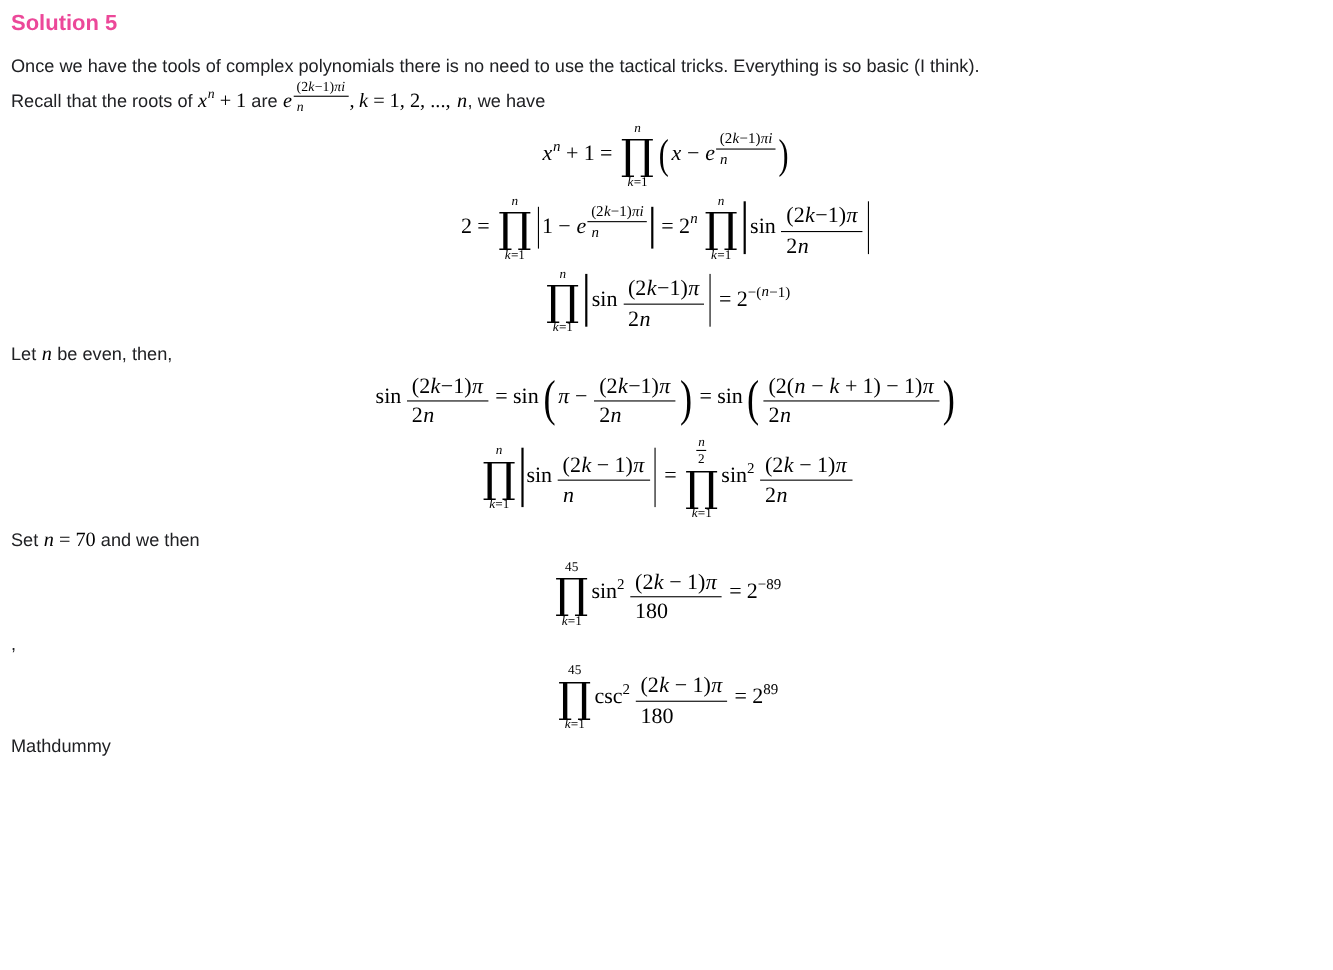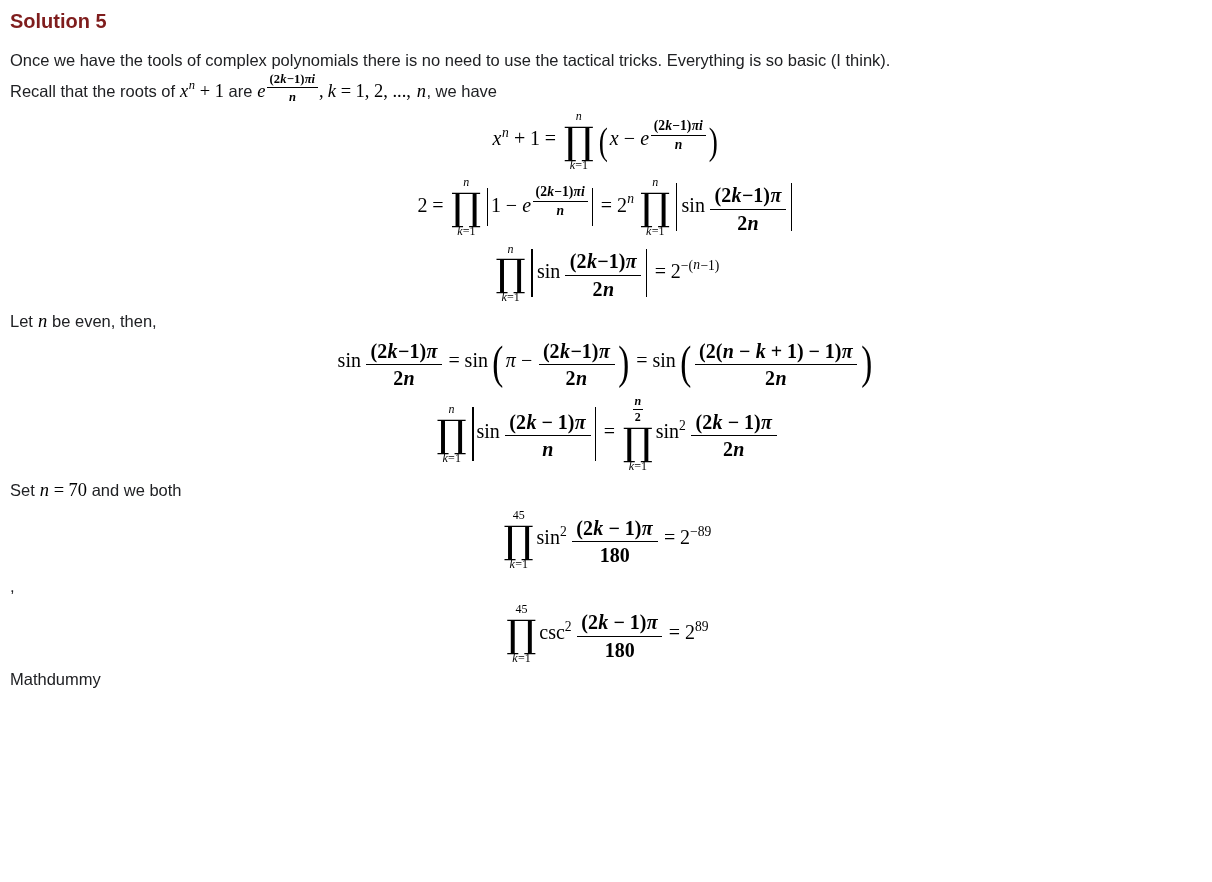--- a/index.html
+++ b/index.html
@@ -1,32 +1,32 @@
 <!DOCTYPE html>
 <html><head>
 <meta charset="utf-8">
 <style>
   html,body{margin:0;padding:0;}
   body{
     width:1212px;height:882px;overflow:hidden;background:#ffffff;
     font-family:"Liberation Sans","DejaVu Sans",sans-serif;color:#202124;
   }
   main{padding:8px 10px 0 10px;}
-  h2{font-size:20px;line-height:1.15;font-weight:700;color:#7f1d1d;margin:2px 0 16px 0;}
+  h2{font-size:20px;line-height:1.15;font-weight:700;color:#ec4899;margin:2px 0 16px 0;}
   p{font-size:16.5px;line-height:1.4;margin:0 0;}
   .eq{text-align:center;margin:5px 0;}
   .sig{font-size:16.5px;margin-top:4px;}
 
   
   .math{font-family:"Liberation Serif","DejaVu Serif",serif;color:#000;white-space:nowrap;font-size:1.12em;}
   .eq .math{font-size:20px;}
   .mi{font-style:italic;padding:0 0.02em;}
   .mo{padding:0 0.24em;}
   .msup{font-size:0.68em;vertical-align:0.62em;line-height:1;}
-  .mfrac{display:inline-block;vertical-align:-0.9em;text-align:center;line-height:1.12;padding:0 0.08em;font-weight:bold;}
+  .mfrac{display:inline-block;vertical-align:-0.9em;text-align:left;line-height:1.12;padding:0 0.08em;}
   .mfrac > .num{display:block;padding:0 0.22em 0.1em 0.22em;border-bottom:1px solid #000;}
   .mfrac > .den{display:block;padding:0.1em 0.22em 0 0.22em;}
   .mbig{display:inline-flex;flex-direction:column;align-items:center;vertical-align:middle;line-height:1;margin:0 0.14em;}
   .mbig .lim{font-size:0.6em;line-height:1.05;}
   .mbig .op{font-size:1.9em;line-height:0.95;font-family:"DejaVu Serif","Liberation Serif",serif;}
   .lim .mfrac{vertical-align:middle;padding:0;}
   .lim .mfrac > .num{padding:0 0.1em 1px 0.1em;}
   .lim .mfrac > .den{padding:1px 0.1em 0 0.1em;}
   .mbar{display:inline-block;width:1.3px;background:#000;vertical-align:middle;margin:0 0.14em;}
   .mfence{display:inline-block;vertical-align:middle;line-height:0.9;}
@@ -62,21 +62,21 @@
       <div class="eq"><span class="math"><span class="mt">sin</span><span style="display: inline-block; width: 0.18em;"></span><span class="mfrac"><span class="num"><span class="mt">(2</span><span class="mi">k</span><span class="mt">−</span><span class="mt">1)</span><span class="mi">π</span></span><span class="den"><span class="mt">2</span><span class="mi">n</span></span></span><span class="mo">=</span><span class="mt">sin</span><span style="display: inline-block; width: 0.1em;"></span><span class="mfence" style="font-size: 2.3em; transform: scaleX(0.72);">(</span><span class="mi">π</span><span class="mo">−</span><span class="mfrac"><span class="num"><span class="mt">(2</span><span class="mi">k</span><span class="mt">−</span><span class="mt">1)</span><span class="mi">π</span></span><span class="den"><span class="mt">2</span><span class="mi">n</span></span></span><span class="mfence" style="font-size: 2.3em; transform: scaleX(0.72);">)</span><span class="mo">=</span><span class="mt">sin</span><span style="display: inline-block; width: 0.1em;"></span><span class="mfence" style="font-size: 2.3em; transform: scaleX(0.72);">(</span><span class="mfrac"><span class="num"><span class="mt">(2(</span><span class="mi">n</span><span class="mo">−</span><span class="mi">k</span><span class="mo">+</span><span class="mt">1)</span><span class="mo">−</span><span class="mt">1)</span><span class="mi">π</span></span><span class="den"><span class="mt">2</span><span class="mi">n</span></span></span><span class="mfence" style="font-size: 2.3em; transform: scaleX(0.72);">)</span></span></div>
       <div class="eq"><span class="math"><span class="mbig">
             <span class="lim"><span class="mi">n</span></span>
             <span class="op">∏</span>
             <span class="lim"><span class="mi">k</span><span class="mt">=1</span></span>
           </span><span class="mbar" style="height: 2.7em;"></span><span class="mt">sin</span><span style="display: inline-block; width: 0.18em;"></span><span class="mfrac"><span class="num"><span class="mt">(2</span><span class="mi">k</span><span class="mo">−</span><span class="mt">1)</span><span class="mi">π</span></span><span class="den"><span class="mi">n</span></span></span><span class="mbar" style="height: 2.7em;"></span><span class="mo">=</span><span class="mbig">
             <span class="lim"><span class="mfrac"><span class="num"><span class="mi">n</span></span><span class="den"><span class="mt">2</span></span></span></span>
             <span class="op">∏</span>
             <span class="lim"><span class="mi">k</span><span class="mt">=1</span></span>
           </span><span class="mt">sin</span><span class="msup"><span class="mt">2</span></span><span style="display: inline-block; width: 0.18em;"></span><span class="mfrac"><span class="num"><span class="mt">(2</span><span class="mi">k</span><span class="mo">−</span><span class="mt">1)</span><span class="mi">π</span></span><span class="den"><span class="mt">2</span><span class="mi">n</span></span></span></span></div>
-      <p><span>Set </span><span class="math"><span class="mi">n</span><span class="mo">=</span><span class="mt">70</span></span><span> and we both</span></p>
+      <p><span>Set </span><span class="math"><span class="mi">n</span><span class="mo">=</span><span class="mt">70</span></span><span> and we then</span></p>
       <div class="eq"><span class="math"><span class="mbig">
             <span class="lim"><span class="mt">45</span></span>
             <span class="op">∏</span>
             <span class="lim"><span class="mi">k</span><span class="mt">=1</span></span>
           </span><span class="mt">sin</span><span class="msup"><span class="mt">2</span></span><span style="display: inline-block; width: 0.18em;"></span><span class="mfrac"><span class="num"><span class="mt">(2</span><span class="mi">k</span><span class="mo">−</span><span class="mt">1)</span><span class="mi">π</span></span><span class="den"><span class="mt">180</span></span></span><span class="mo">=</span><span class="mt">2</span><span class="msup"><span class="mt">−89</span></span></span></div>
       <p><span>,</span></p>
       <div class="eq"><span class="math"><span class="mbig">
             <span class="lim"><span class="mt">45</span></span>
             <span class="op">∏</span>
             <span class="lim"><span class="mi">k</span><span class="mt">=1</span></span>

